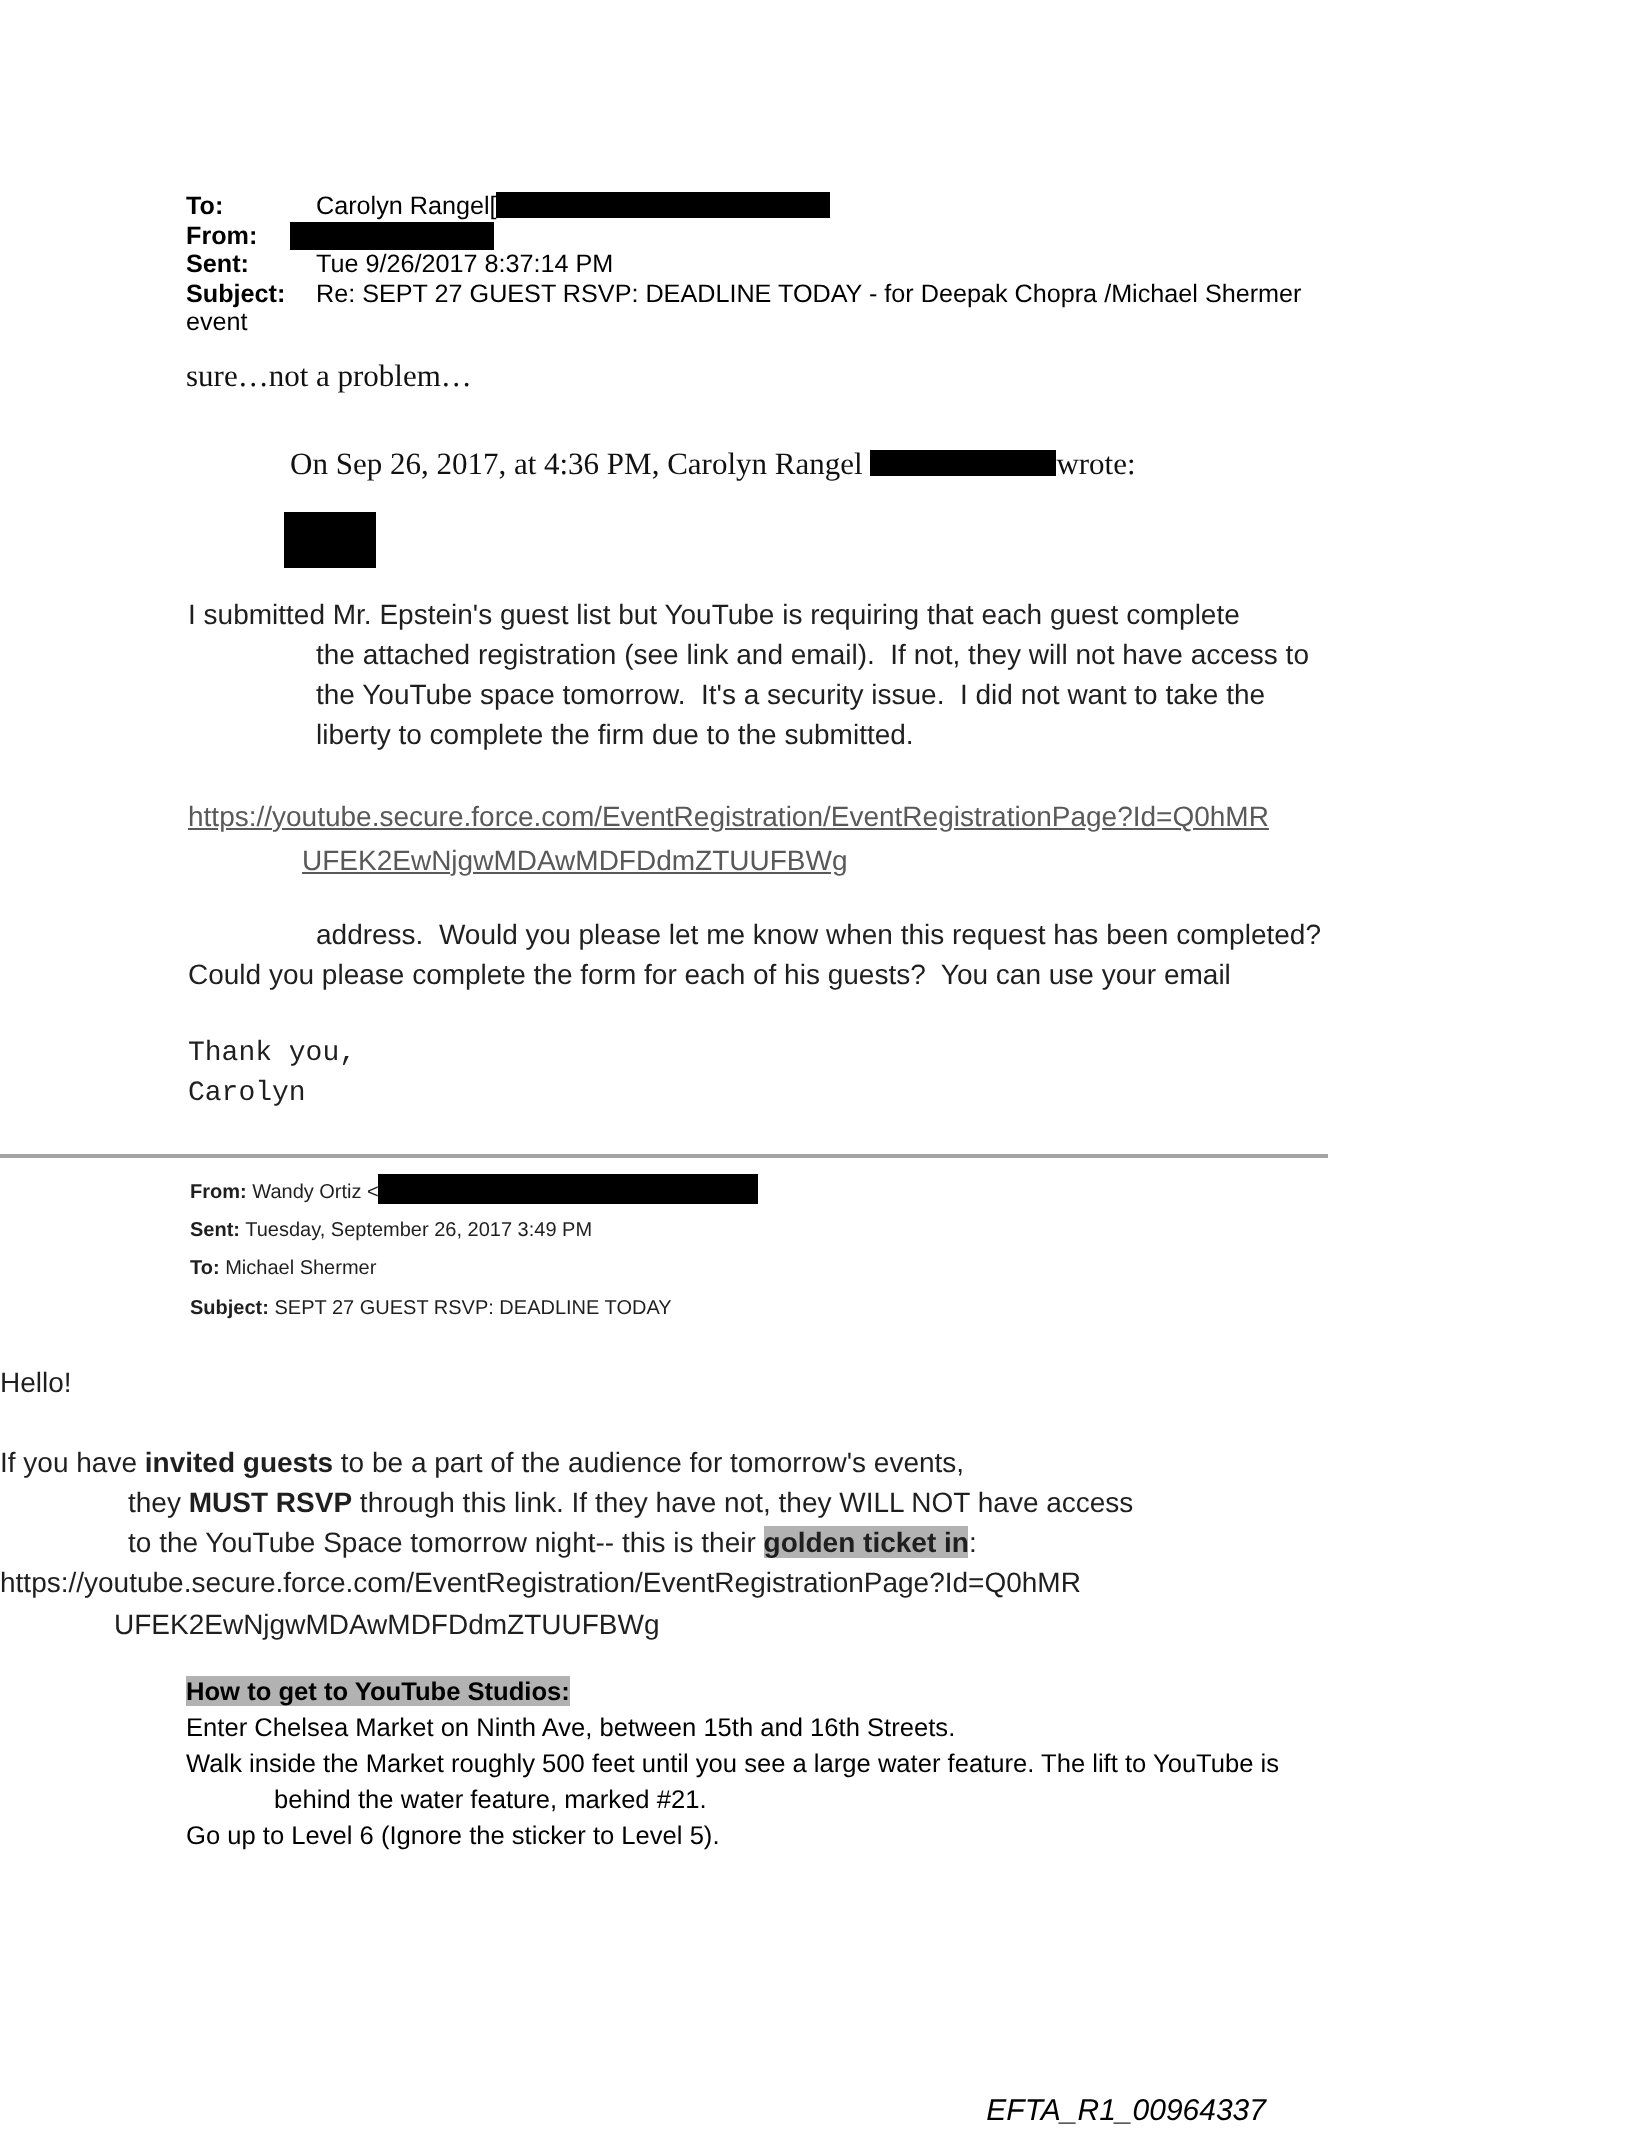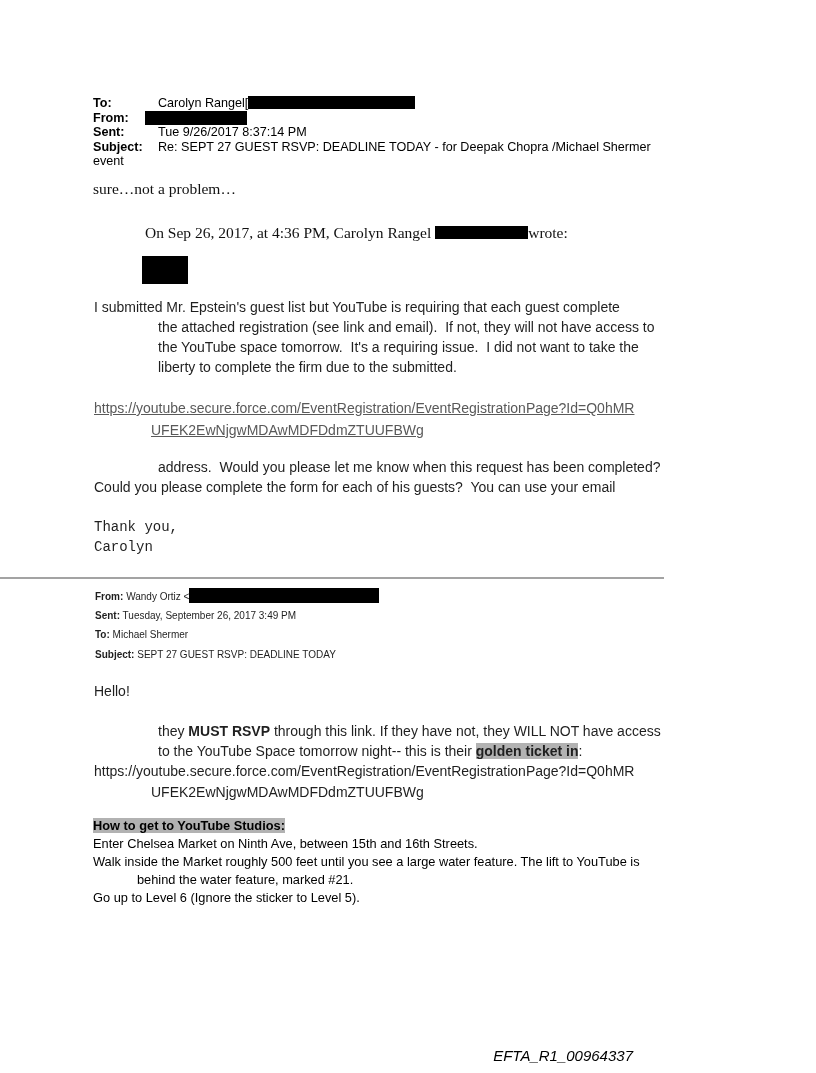--- a/index.html
+++ b/index.html
@@ -41,21 +41,21 @@
   .linkblock a, .inline-link a { color:#595959; text-decoration:underline; }
   .link-cont { padding-left:57px; }
   a { cursor:pointer; }
 
   .divider { width:816px; height:2px; background:#a3a3a3; margin-top:20px; }
 
   
   .hdr2 { margin:8px 0 0 95px; font-size:10px; line-height:19.2px; color:#1f1f1f; }
   .hdr2 .lbl2 { font-weight:bold; white-space:pre; }
   .hdr2 .v { white-space:pre; }
-  .body2 { margin-left:94px; font-size:14px; line-height:20px; color:#1f1f1f; }
+  .body2 { font-size:14px; line-height:20px; color:#1f1f1f; }
   .greeting { margin-top:17px; }
   .invite { margin-top:20px; }
   .b { font-weight:bold; }
   .hl { background:#b2b2b2; }
   .linkblock2 { line-height:21px; }
 
   
   .directions { margin:14px 0 0 93px; font-size:12.8px; line-height:18px; color:#000; }
   .dir-heading { font-weight:bold; }
   .dir-heading span { background:#b2b2b2; }
@@ -94,21 +94,21 @@
   <div class="serif quote-line">
     <span class="pre">On Sep 26, 2017, at 4:36 PM, Carolyn Rangel </span><span class="bar bar-quote"></span><span class="pre">wrote:</span>
   </div>
 
   <div class="box-redact" style="margin-left:142px;"></div>
 
   <div class="body1">
     <div class="para1">
       <div class="pre">I submitted Mr. Epstein's guest list but YouTube is requiring that each guest complete</div>
       <div class="pre cont">the attached registration (see link and email).  If not, they will not have access to</div>
-      <div class="pre cont">the YouTube space tomorrow.  It's a requiring issue.  I did not want to take the</div>
+      <div class="pre cont">the YouTube space tomorrow.  It's a security issue.  I did not want to take the</div>
       <div class="pre cont">liberty to complete the firm due to the submitted.</div>
     </div>
 
     <div class="linkblock">
       <div><a>https://youtube.secure.force.com/EventRegistration/EventRegistrationPage?Id=Q0hMR</a></div>
       <div class="link-cont"><a>UFEK2EwNjgwMDAwMDFDdmZTUUFBWg</a></div>
     </div>
 
     <div class="para2">
       <div class="pre cont">address.  Would you please let me know when this request has been completed?</div>
@@ -135,20 +135,21 @@
     </div>
     <div>
       <span class="lbl2">Subject:</span><span class="v"> </span><span class="v">SEPT 27 GUEST RSVP: DEADLINE TODAY</span>
     </div>
   </div>
 
   <div class="body2">
     <div class="greeting pre">Hello!</div>
 
     <div class="invite">
+      <div><span class="pre">If you have </span><span class="pre b">invited guests</span><span class="pre"> to be a part of the audience for tomorrow's events,</span></div>
       <div class="cont"><span class="pre">they </span><span class="pre b">MUST RSVP</span><span class="pre"> through this link. If they have not, they WILL NOT have access</span></div>
       <div class="cont"><span class="pre">to the YouTube Space tomorrow night-- this is their </span><span class="pre b hl">golden ticket in</span><span class="pre">:</span></div>
 
       <div class="linkblock2">
         <div><a>https://youtube.secure.force.com/EventRegistration/EventRegistrationPage?Id=Q0hMR</a></div>
         <div class="link-cont"><a>UFEK2EwNjgwMDAwMDFDdmZTUUFBWg</a></div>
       </div>
     </div>
   </div>
 

